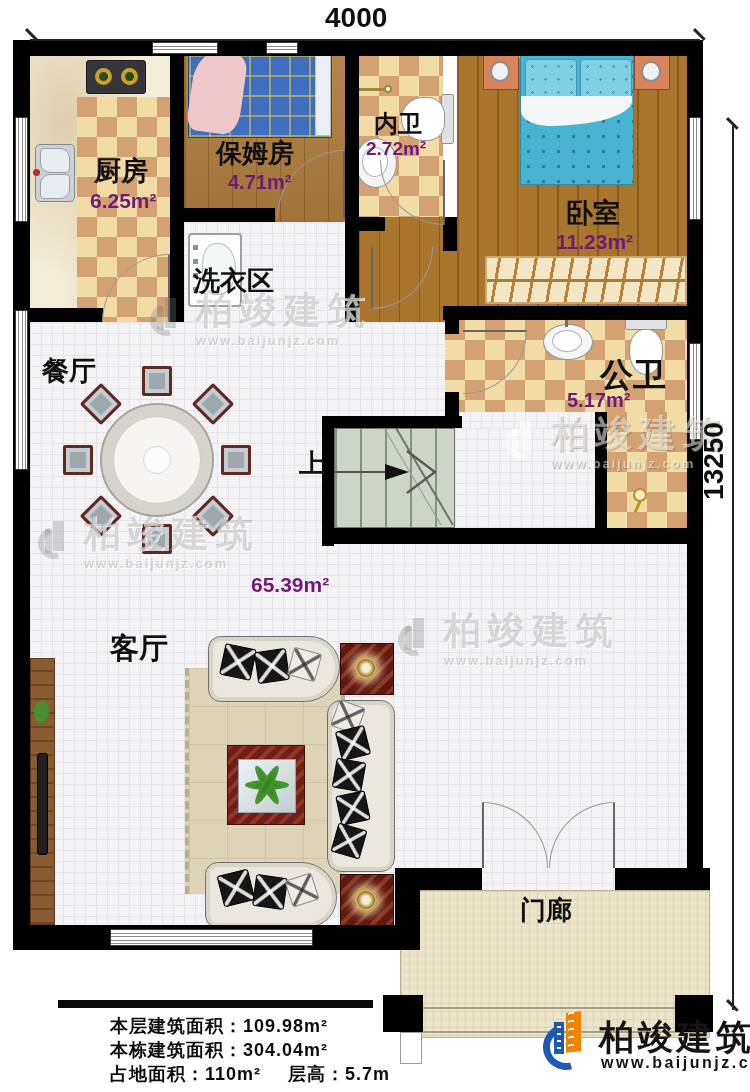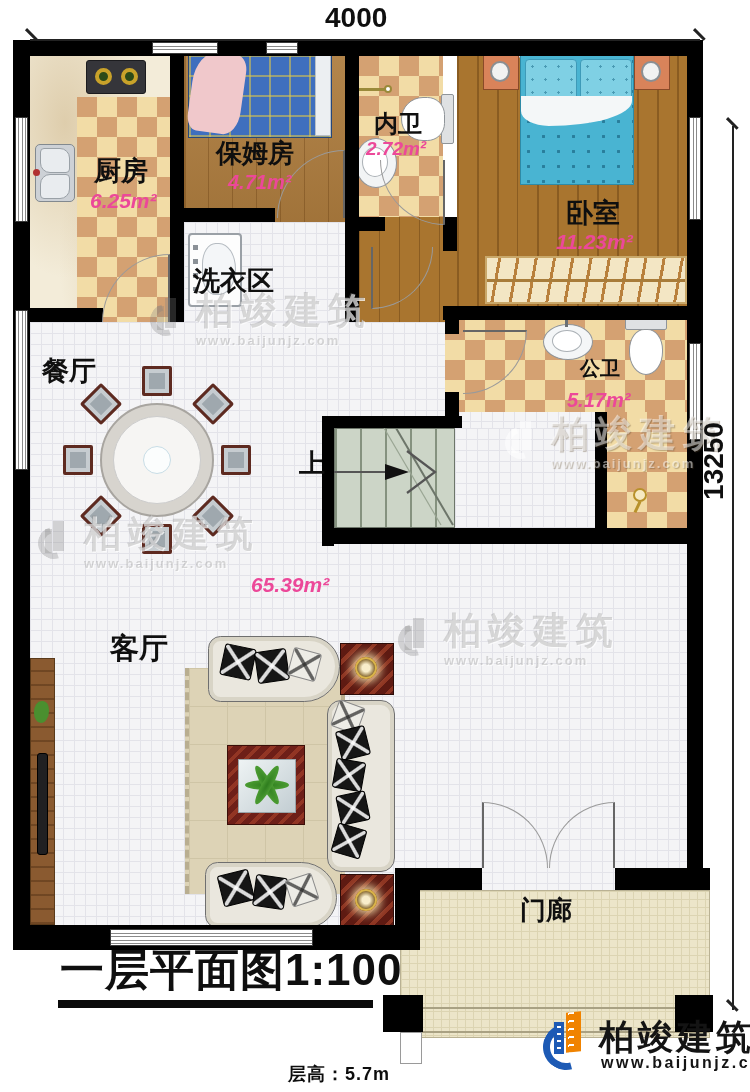--- a/index.html
+++ b/index.html
@@ -12,21 +12,21 @@
   .win-v{background-image:repeating-linear-gradient(90deg,transparent 0 2.5px,#8a8a8a 2.5px 3.5px);}
   .checker{background-color:#f2dca6;background-image:repeating-conic-gradient(#f2dca6 0% 25%,#d4a172 0% 50%);background-size:40px 40px;}
   .wood{background-color:#ad7c3e;background-image:repeating-linear-gradient(90deg,rgba(92,52,10,.32) 0 1.5px,rgba(0,0,0,0) 1.5px 24px),linear-gradient(rgba(255,255,255,.07),rgba(0,0,0,.07));}
   .wood2{background-color:#a9752f;background-image:repeating-linear-gradient(90deg,rgba(80,45,8,.35) 0 1.5px,rgba(0,0,0,0) 1.5px 20px);}
   .tile{background-color:#f4f4f6;background-image:linear-gradient(#e3e3e9 1px,transparent 1px),linear-gradient(90deg,#e3e3e9 1px,transparent 1px);background-size:11px 11px;}
   .marble{background-color:#f3ecd9;background-image:radial-gradient(ellipse at 25% 25%,rgba(205,180,135,.55),transparent 55%),radial-gradient(ellipse at 70% 75%,rgba(205,180,135,.4),transparent 50%);}
   .porchf{background-color:#ece5c9;background-image:linear-gradient(#dcd4b2 1px,transparent 1px),linear-gradient(90deg,#dcd4b2 1px,transparent 1px);background-size:8px 8px;box-sizing:border-box;border:1.5px solid #b9b193;}
   .stairsf{background:#ccd5c7;background-image:repeating-linear-gradient(90deg,#85927f 0 1.5px,transparent 1.5px 25px);border:1px solid #6d766a;box-sizing:border-box;}
   .door{position:absolute;box-sizing:border-box;border:0 solid #9a9a9a;}
   .rname{position:absolute;font-weight:bold;color:#0f0f0f;white-space:nowrap;line-height:1;}
-  .rarea{position:absolute;font-weight:bold;color:#ec4899;white-space:nowrap;line-height:1;font-style:italic;}
+  .rarea{position:absolute;font-weight:bold;color:#701a75;white-space:nowrap;line-height:1;}
   .sofa{position:absolute;background:#eae7de;border:1.5px solid #6f6f6f;box-shadow:inset 0 0 0 4px #d8d4c6;}
   .cush{position:absolute;background:#161616;border:1px solid #000;border-radius:3px;
         background-image:linear-gradient(45deg,transparent 44%,rgba(255,255,255,.85) 47%,rgba(255,255,255,.85) 53%,transparent 56%),linear-gradient(-45deg,transparent 44%,rgba(255,255,255,.85) 47%,rgba(255,255,255,.85) 53%,transparent 56%);}
   .cushw{background:#edece6;border:1px solid #8a8a8a;
         background-image:linear-gradient(45deg,transparent 44%,rgba(40,40,40,.7) 47%,rgba(40,40,40,.7) 53%,transparent 56%),linear-gradient(-45deg,transparent 44%,rgba(40,40,40,.7) 47%,rgba(40,40,40,.7) 53%,transparent 56%);}
   .chair{position:absolute;width:30px;height:30px;background:#9fa8ae;border:3px solid #5e2a20;border-radius:2px;box-sizing:border-box;box-shadow:inset 0 0 0 4px #c6ccd0;}
   .redtab{position:absolute;background:#5e1a12;background-image:repeating-linear-gradient(135deg,rgba(190,80,50,.5) 0 4px,transparent 4px 11px);border:1px solid #2c0c08;}
   .ring{position:absolute;border-radius:50%;box-sizing:border-box;}
   .wm{position:absolute;display:flex;align-items:center;gap:10px;pointer-events:none;}
   .wm .wtxt{display:flex;flex-direction:column;}
@@ -270,38 +270,46 @@
   <div class="rname" style="left:94px;top:158px;font-size:27px;">厨房</div>
   <div class="rarea" style="left:90px;top:190px;font-size:21px;">6.25m²</div>
   <div class="rname" style="left:216px;top:140px;font-size:26px;">保姆房</div>
   <div class="rarea" style="left:228px;top:172px;font-size:20px;">4.71m²</div>
   <div class="rname" style="left:374px;top:112px;font-size:24px;">内卫</div>
   <div class="rarea" style="left:366px;top:139px;font-size:19px;">2.72m²</div>
   <div class="rname" style="left:566px;top:200px;font-size:27px;">卧室</div>
   <div class="rarea" style="left:556px;top:231px;font-size:21px;">11.23m²</div>
   <div class="rname" style="left:193px;top:268px;font-size:27px;">洗衣区</div>
   <div class="rname" style="left:42px;top:358px;font-size:27px;">餐厅</div>
-  <div class="rname" style="left:580px;top:358px;font-size:20px;">公卫</div>
+  <div class="rname" style="left:600px;top:358px;font-size:33px;">公卫</div>
   <div class="rarea" style="left:567px;top:390px;font-size:20px;">5.17m²</div>
   <div class="rname" style="left:299px;top:450px;font-size:26px;">上</div>
   <div class="rarea" style="left:251px;top:574px;font-size:21px;">65.39m²</div>
   <div class="rname" style="left:110px;top:634px;font-size:29px;">客厅</div>
   <div class="rname" style="left:520px;top:897px;font-size:26px;">门廊</div>
 
   <div class="abs" style="left:30px;top:39px;width:670px;height:1.5px;background:#222;"></div>
   <div class="dimtick" style="left:24px;top:33px;"></div>
   <div class="dimtick" style="left:692px;top:33px;"></div>
   <div class="rname" style="left:325px;top:4px;font-size:28px;font-weight:bold;">4000</div>
   <div class="abs" style="left:732px;top:126px;width:1.5px;height:884px;background:#222;"></div>
   <div class="dimtick" style="left:725px;top:122px;"></div>
   <div class="dimtick" style="left:725px;top:1004px;"></div>
   <div class="rname" style="left:664px;top:447px;width:100px;text-align:center;font-size:28px;transform:rotate(-90deg);">13250</div>
 
-  <div class="rname" style="left:60px;top:948px;font-size:44px;letter-spacing:1px;">一层平面图1:100</div>
   <div class="abs" style="left:58px;top:1000px;width:315px;height:8px;background:#0a0a0a;"></div>
+  <div class="statline" style="left:110px;top:1014px;">
+    <span>本层建筑面积：</span><span>109.98m²</span>
+  </div>
+  <div class="statline" style="left:110px;top:1038px;">
+    <span>本栋建筑面积：</span><span>304.04m²</span>
+  </div>
+  <div class="statline" style="left:110px;top:1062px;">
+    <span>占地面积：</span><span>110m²</span>
+  </div>
   <div class="statline" style="left:288px;top:1062px;">
     <span>层高：</span><span>5.7m</span>
   </div>
 
   <div class="abs" style="left:543px;top:1008px;width:200px;height:70px;">
     <div class="abs" style="left:0;top:2px;width:52px;height:64px;">
       <div class="abs" style="left:0;top:14px;width:46px;height:46px;border:7px solid #1d5ab5;border-radius:50%;border-top-color:transparent;border-right-color:transparent;transform:rotate(30deg);box-sizing:border-box;"></div>
       <div class="abs" style="left:23px;top:2px;width:15px;height:40px;background:#f08300;transform:skewY(-6deg);background-image:repeating-linear-gradient(0deg,transparent 0 6px,#fff 6px 8px);background-size:6px 100%;background-repeat:no-repeat;background-position:2px 0;"></div>
       <div class="abs" style="left:11px;top:12px;width:10px;height:32px;background:#1d5ab5;background-image:repeating-linear-gradient(0deg,transparent 0 5px,#fff 5px 7px);background-size:4px 100%;background-repeat:no-repeat;background-position:3px 0;"></div>
     </div>

